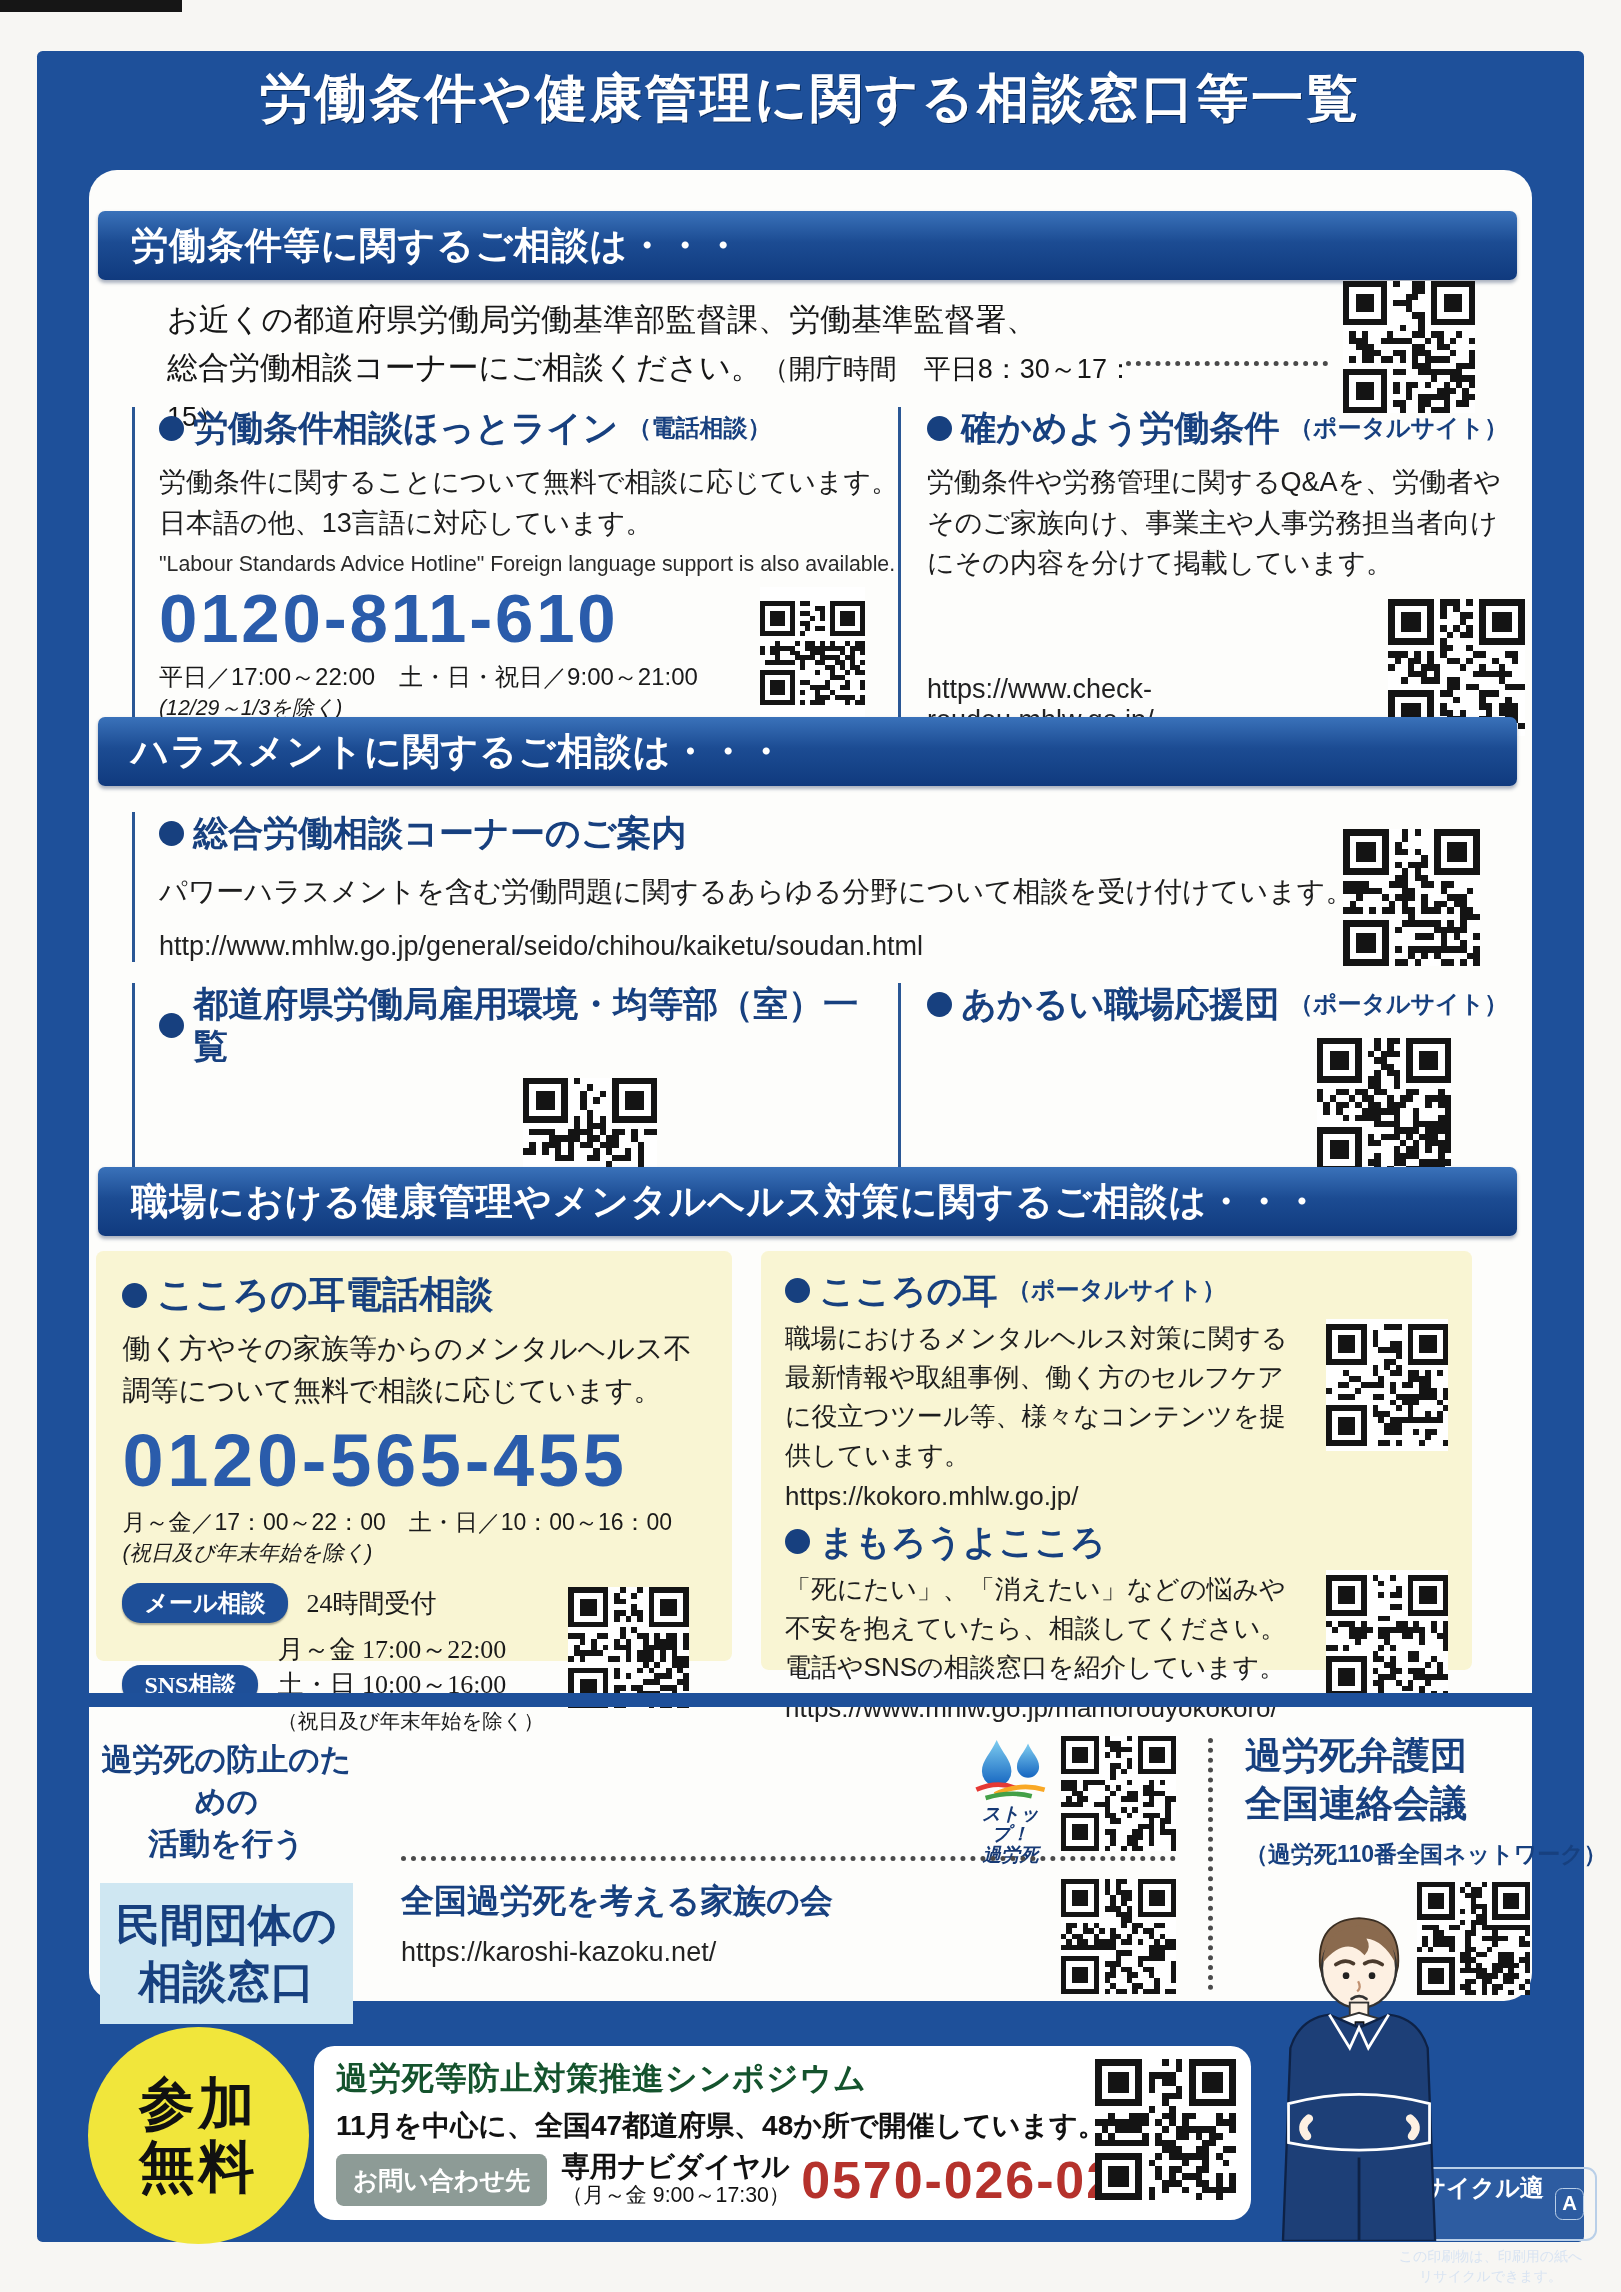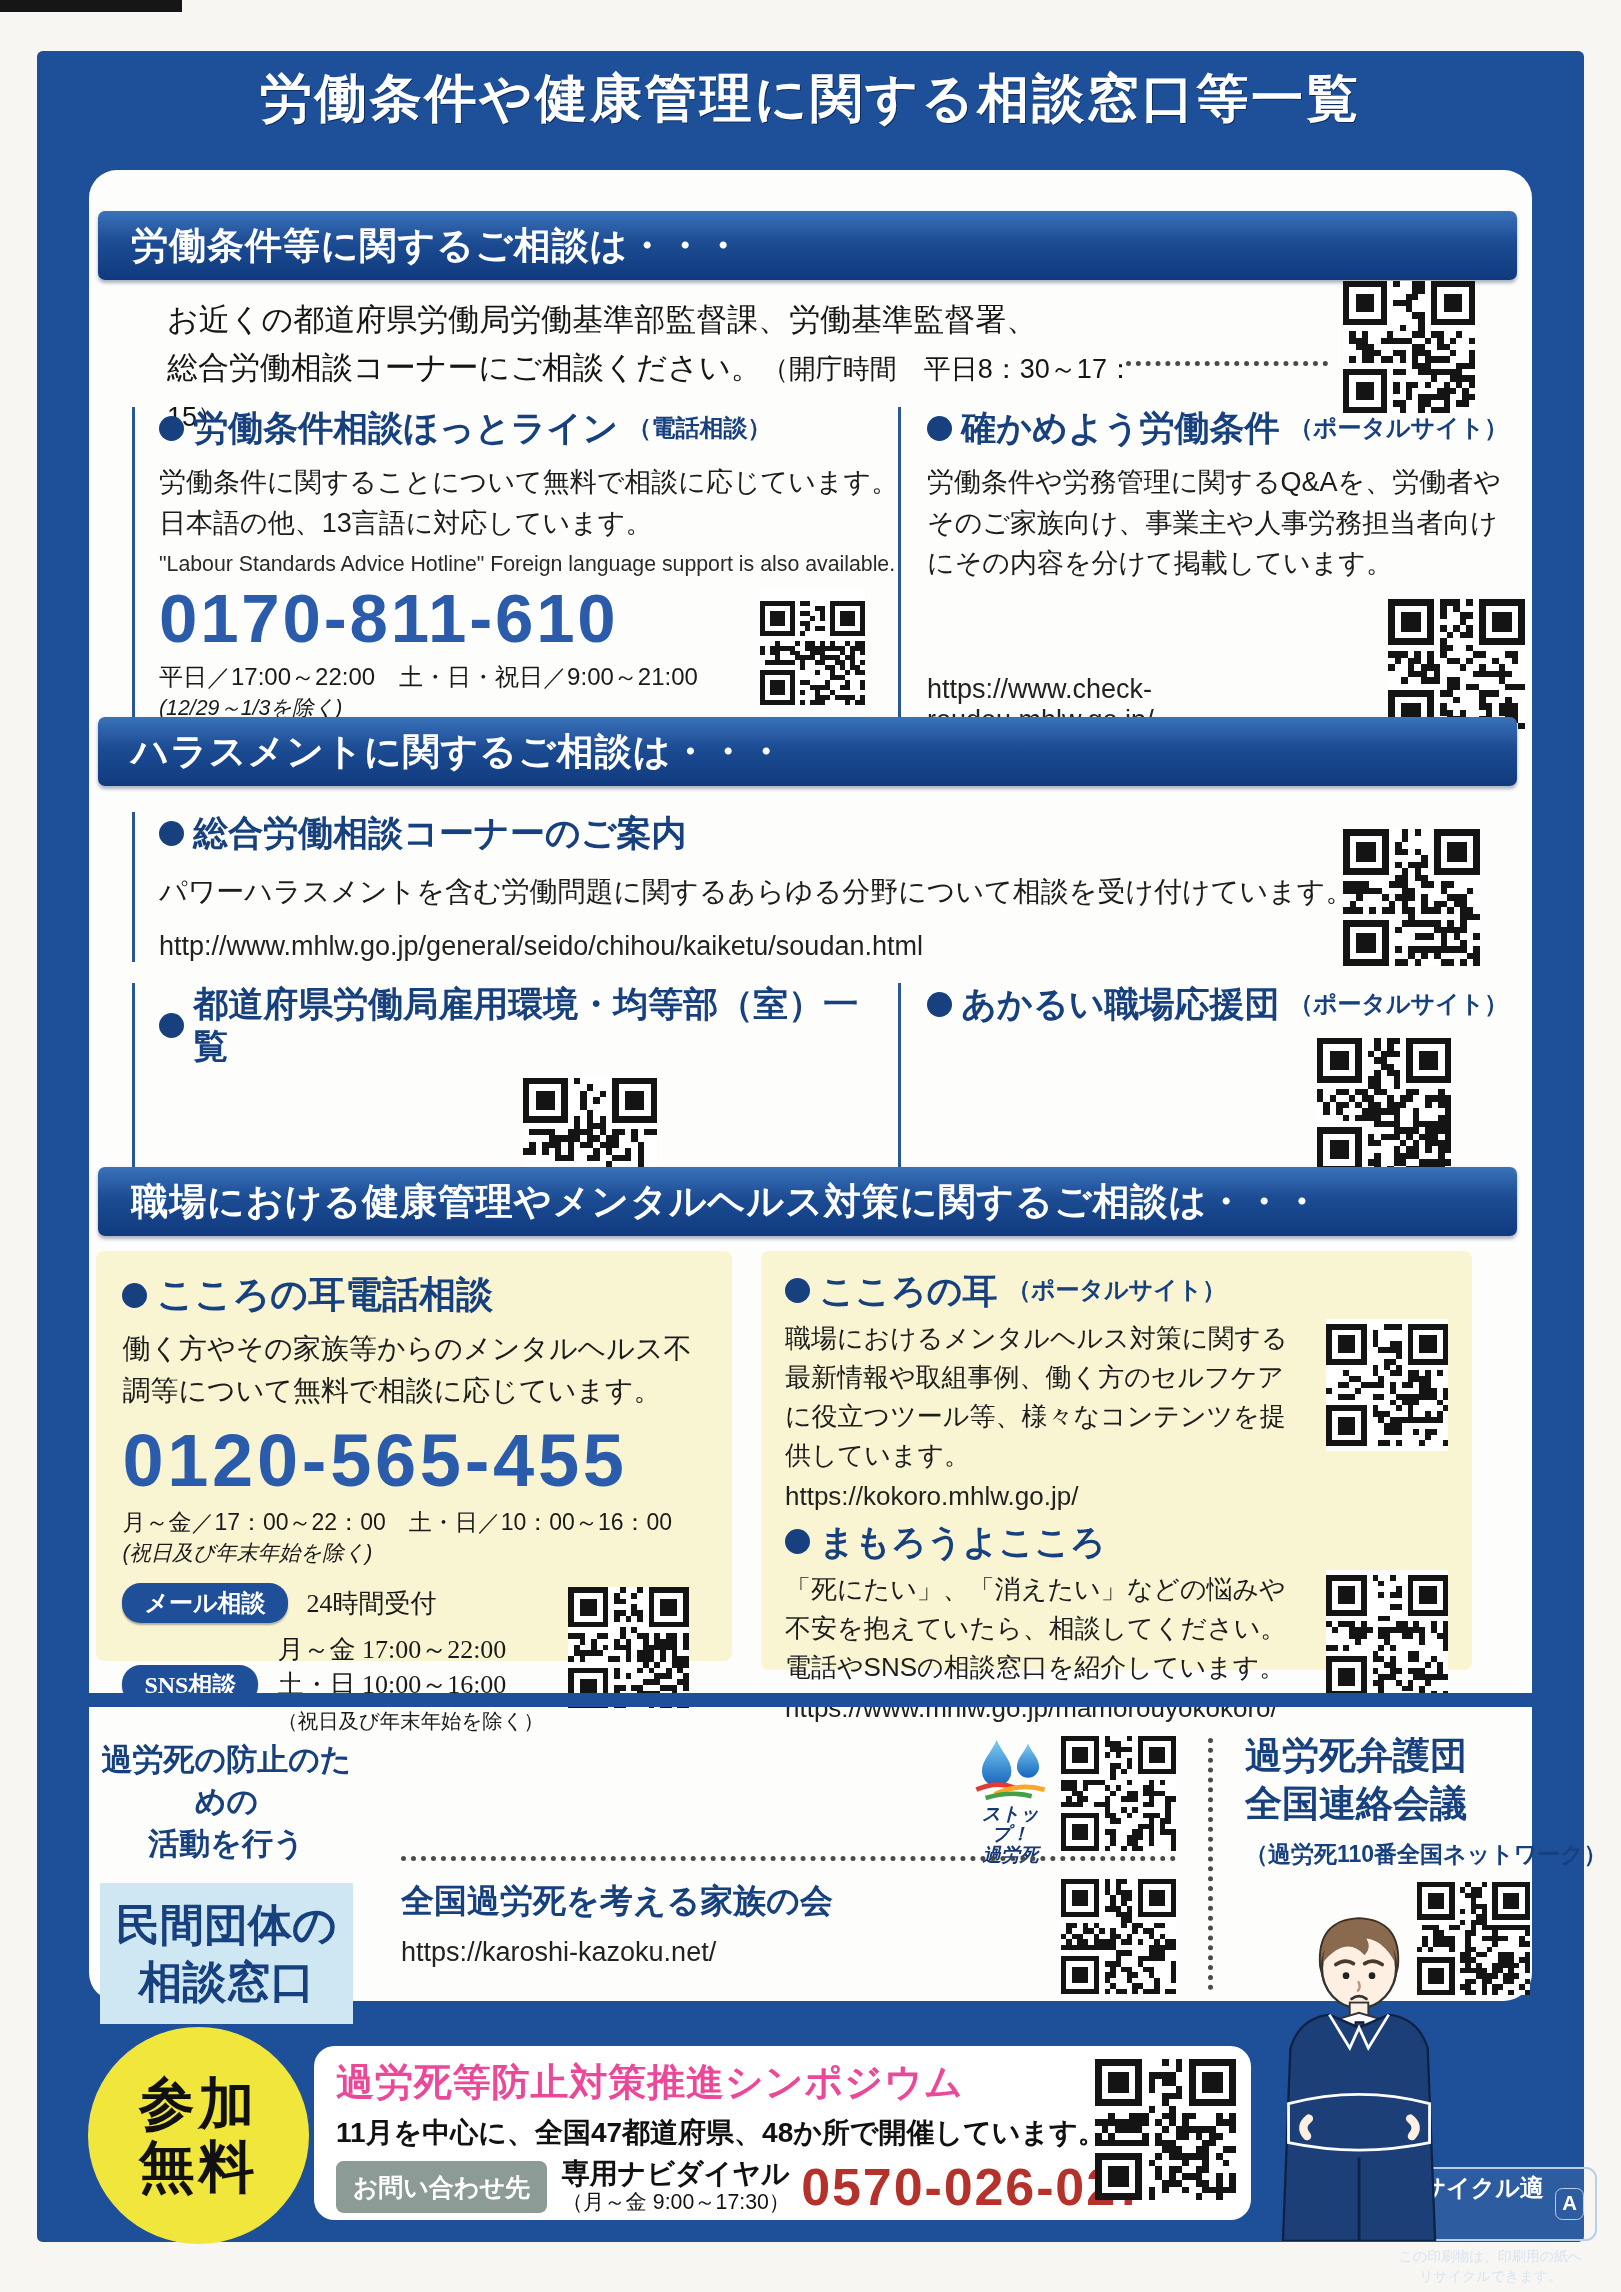--- a/index.html
+++ b/index.html
@@ -89,21 +89,21 @@
   .k-right .n{font-size:23px;font-weight:bold;color:#17407f;margin-top:11px;white-space:nowrap;}
   .qr-c{position:absolute;left:1328px;top:1712px;width:113px;height:113px;}
 
   
   .free-ellipse{position:absolute;left:88px;top:2027px;width:221px;height:217px;background:#f1e63b;
     border-radius:50%;display:flex;flex-direction:column;align-items:center;justify-content:center;
     z-index:6;}
   .free-ellipse span{font-size:56px;font-weight:bold;color:#111;line-height:1.12;letter-spacing:3.7px;}
   .sym-box{position:absolute;left:314px;top:2046px;width:937px;height:174px;background:#fff;
     border-radius:20.4px;box-sizing:border-box;padding:11px 22px;z-index:5;}
-  .sym-title{font-size:38px;font-weight:bold;color:#ec4899;letter-spacing:0.9px;}
+  .sym-title{font-size:32px;font-weight:bold;color:#14532d;letter-spacing:0.9px;}
   .sym-desc{font-size:28px;font-weight:bold;color:#111;margin-top:5.6px;}
   .contact-row{display:flex;align-items:center;margin-top:7.4px;}
   .contact-badge{background:#8d9b96;color:#fff;font-size:25px;font-weight:bold;border-radius:7.4px;padding:9.3px 16.7px;}
   .dial{margin-left:15px;color:#111;}
   .dial .dl{font-size:28px;font-weight:bold;line-height:1.1;}
   .dial .dh{font-size:21.3px;line-height:1.2;}
   .dial-phone{margin-left:11px;font-size:52px;font-weight:bold;color:#b5322c;letter-spacing:1.9px;line-height:1;}
   .qr-sym{position:absolute;left:1095px;top:2059px;width:141px;height:141px;z-index:6;}
   .man{position:absolute;left:1263px;top:1907px;width:193px;height:334px;z-index:7;}
   .recycle{position:absolute;left:1384px;top:2167px;width:213px;z-index:6;color:#fff;}
@@ -271,21 +271,21 @@
             <span>労働条件相談ほっとライン</span>
             <span class="sub">（電話相談）</span>
           </div>
           <div class="body-txt" style="margin-top:13px;">
             <div class="nowrap">労働条件に関することについて無料で相談に応じています。</div>
             <div class="nowrap">日本語の他、13言語に対応しています。</div>
           </div>
           <div class="en-line">"Labour Standards Advice Hotline" Foreign language support is also available.</div>
           <div class="phone-row">
             <div>
-              <div class="big-phone">0170-811-610</div>
+              <div class="big-phone">0120-811-610</div>
               <div class="sched">
                 <span>平日／17:00～22:00　土・日・祝日／9:00～21:00</span>
                 <span class="note">(12/29～1/3を除く)</span>
               </div>
             </div>
             <div class="qr qr-hotline">
                 <svg viewBox="0 0 21 21" shape-rendering="crispEdges" xmlns="http://www.w3.org/2000/svg">
                   <rect width="21" height="21" fill="#fff"></rect>
                   <rect x="8" y="0" width="1" height="1" fill="#141414"></rect>
                   <rect x="9" y="0" width="1" height="1" fill="#141414"></rect>

